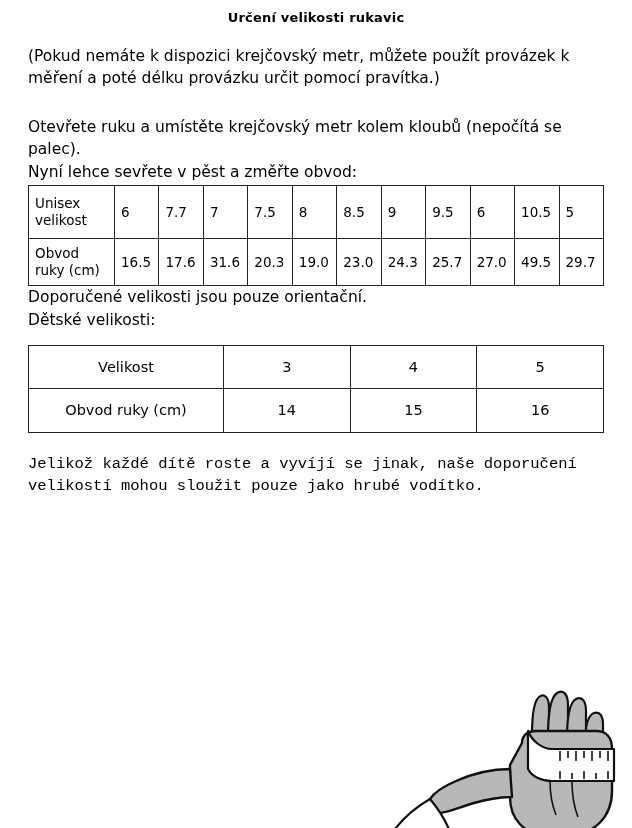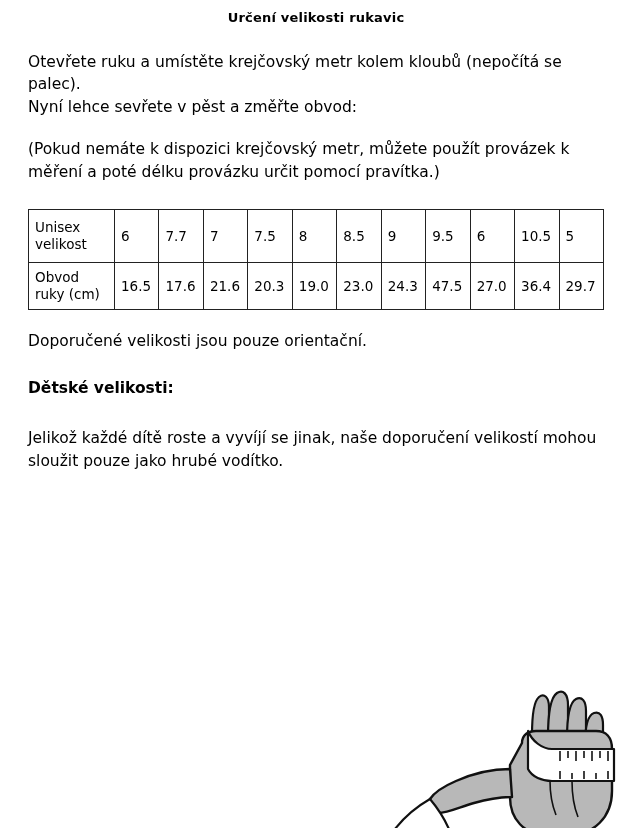--- a/index.html
+++ b/index.html
@@ -38,34 +38,32 @@
   .para-intro {
     margin-top: 26px;
   }
   .para-gap {
     margin-top: 20px;
   }
   .para-tablelead {
     margin-top: 22px;
   }
   .para-after-table {
+  }
+  .para-kids-lead {
+  }
+  .para-final {
     margin-top: 20px;
-  }
-  .para-kids-lead {
-    margin-top: 24px;
-    font-weight: bold;
-  }
-  .para-final {
-    margin-top: 28px;
+    font-family: Liberation Mono, monospace;
   }
 
   
   table.sizes {
     border-collapse: collapse;
-    margin-top: 26px;
+    margin-top: 2px;
     width: 100%;
     table-layout: fixed;
     padding-left: 20px;
   }
   table.sizes td {
     border: 1px solid #222222;
     font-size: 13.5px;
     padding: 5px 5px 5px 6px;
     line-height: 1.25;
     vertical-align: middle;
@@ -112,24 +110,24 @@
     display: block;
   }
 </style>
 </head>
 <body>
 
 <div class="page">
 
   <h1 class="title">Určení velikosti rukavic</h1>
 
+  <p class="para para-gap">(Pokud nemáte k dispozici krejčovský metr, můžete použít provázek k měření a poté délku provázku určit pomocí pravítka.)</p>
+
   <p class="para para-intro" style="white-space: pre-line;">Otevřete ruku a umístěte krejčovský metr kolem kloubů (nepočítá se palec).
 Nyní lehce sevřete v pěst a změřte obvod:</p>
-
-  <p class="para para-gap">(Pokud nemáte k dispozici krejčovský metr, můžete použít provázek k měření a poté délku provázku určit pomocí pravítka.)</p>
 
 
   <table class="sizes">
     <tbody>
       <tr class="row-head-row">
         <td class="rowhead">Unisex velikost</td>
         <td>6</td>
         <td>7.7</td>
         <td>7</td>
         <td>7.5</td>
@@ -138,37 +136,53 @@
         <td>9</td>
         <td>9.5</td>
         <td>6</td>
         <td>10.5</td>
         <td>5</td>
       </tr>
       <tr class="row-circ-row">
         <td class="rowhead">Obvod ruky (cm)</td>
         <td>16.5</td>
         <td>17.6</td>
-        <td>21.6</td>
+        <td>31.6</td>
         <td>20.3</td>
         <td>19.0</td>
         <td>23.0</td>
         <td>24.3</td>
-        <td>47.5</td>
+        <td>25.7</td>
         <td>27.0</td>
-        <td>36.4</td>
+        <td>49.5</td>
         <td>29.7</td>
       </tr>
     </tbody>
   </table>
 
   <p class="para para-after-table">Doporučené velikosti jsou pouze orientační.</p>
 
   <p class="para para-kids-lead">Dětské velikosti:</p>
 
+  <table class="kids">
+    <tbody>
+      <tr>
+        <td class="kidhead">Velikost</td>
+        <td>3</td>
+        <td>4</td>
+        <td>5</td>
+      </tr>
+      <tr>
+        <td class="kidhead">Obvod ruky (cm)</td>
+        <td>14</td>
+        <td>15</td>
+        <td>16</td>
+      </tr>
+    </tbody>
+  </table>
 
   <p class="para para-final">Jelikož každé dítě roste a vyvíjí se jinak, naše doporučení velikostí mohou sloužit pouze jako hrubé vodítko.</p>
 
   <div class="illustration">
     <svg viewBox="0 0 240 165" width="240" height="165" xmlns="http://www.w3.org/2000/svg">
 
       <g fill="#b8b8b8" stroke="#111111" stroke-width="2.2" stroke-linejoin="round" stroke-linecap="round">
         <path d="M150 62 C150 42 152 28 157 24 C162 20 167 24 167 34 L167 70 Z"></path>
         <path d="M166 64 C166 40 169 24 175 20 C181 16 186 21 186 32 L186 72 Z"></path>
         <path d="M185 66 C185 44 188 29 194 26 C200 23 204 28 204 38 L204 76 Z"></path>

